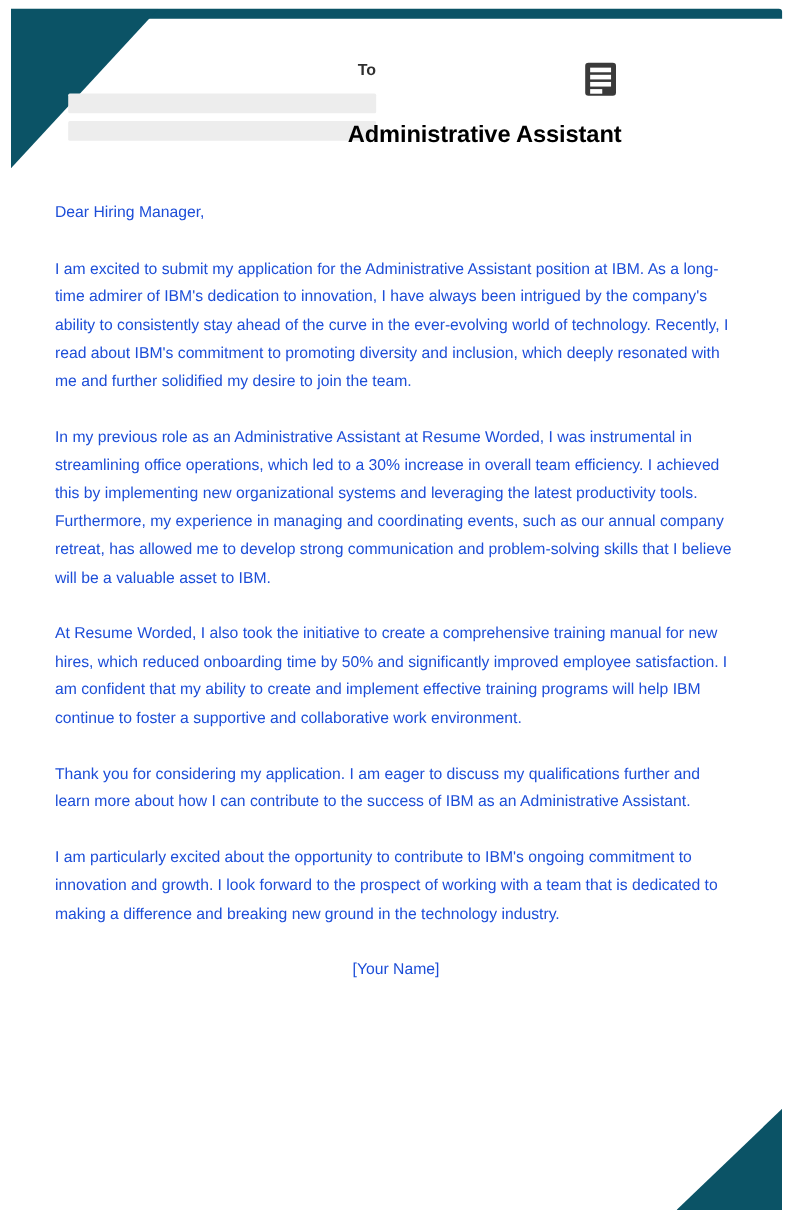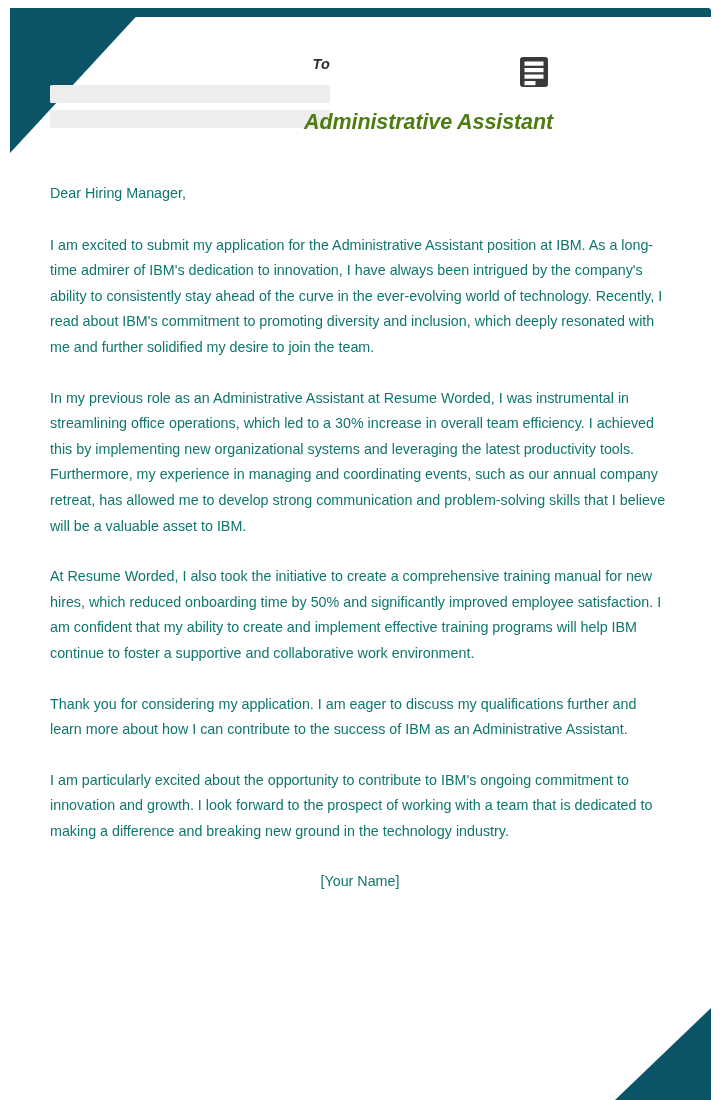--- a/index.html
+++ b/index.html
@@ -46,25 +46,24 @@
     bottom: 0px;
     width: 96px;
     height: 92px;
     background: #0b5366;
     clip-path: polygon(100% 0, 100% 100%, 0 100%);
   }
 
   
   .header {
     position: absolute;
-    left: 0;
+    left: 12px;
     top: 56px;
     width: 609px;
     height: 100px;
-    font-style: italic;
   }
   .to-block {
     position: absolute;
     left: 50px;
     top: 0;
     width: 280px;
   }
   .to-label {
     text-align: right;
     font-size: 14.5px;
@@ -93,37 +92,37 @@
   .doc-icon {
     display: block;
     margin-left: auto;
     width: 38px;
     height: 42px;
   }
   .job-title {
     margin-top: 14px;
     font-size: 21.5px;
     font-weight: bold;
-    color: #4d7c0f;
+    color: #000000;
     letter-spacing: -0.1px;
     white-space: nowrap;
   }
 
   
   .letter-body {
     position: absolute;
     left: 50px;
     top: 181px;
     width: 620px;
   }
   .letter-body p {
     margin: 0 0 25px 0;
     font-size: 14.3px;
     line-height: 25.6px;
-    color: #0f766e;
+    color: #1d4ed8;
     text-align: left;
   }
   .letter-body p.salutation { margin-bottom: 26px; }
   .letter-body p.closing    { margin-bottom: 26px; }
   .letter-body p.signature  { margin-bottom: 0; text-align: center; }
 </style>
 </head>
 <body>
 
 <div class="page">

